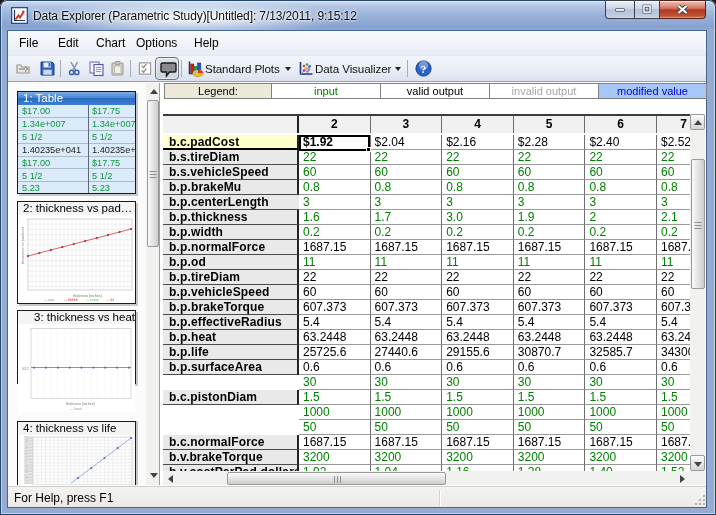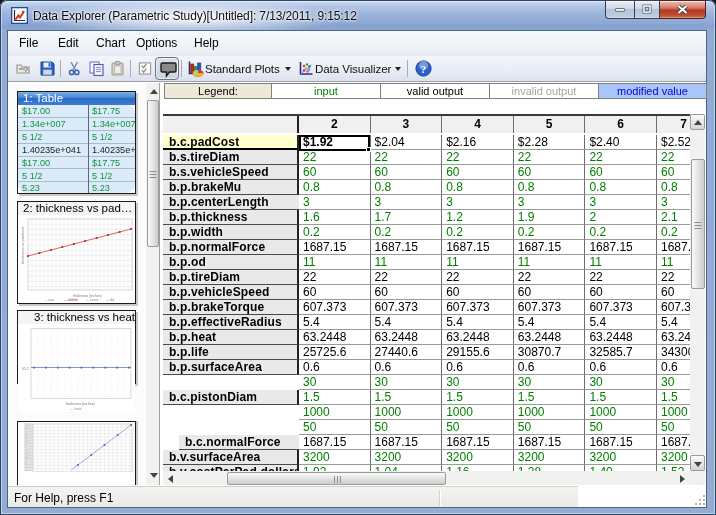--- a/index.html
+++ b/index.html
@@ -80,25 +80,25 @@
  padding-left:4px;border-right:1px solid #6e6e6e;border-bottom:1px solid #9a9a9a;
  white-space:nowrap;overflow:hidden;}
 .dc.g{color:#008000;}
 .dc.k{color:#000;}
 #selcell{box-shadow:inset 0 0 0 2px #000;border-bottom:none;height:16px;z-index:3;font-weight:bold;}
 #fillhandle{position:absolute;width:5px;height:5px;background:#000;border:1px solid #fff;z-index:4;}
 
 .sbbtn{position:absolute;border:1px solid #9a9a9a;border-radius:2px;
  background:linear-gradient(180deg,#fdfdfd,#e8e8e8 45%,#d6d6d6);}
 
-#status{position:absolute;left:0;top:455px;width:570px;height:21px;
+#status{position:absolute;left:0;top:455px;width:698px;height:21px;
  background:linear-gradient(180deg,#f4f3f1,#eceae6);border-top:1px solid #d0cec9;text-align:right;}
 #status span{position:absolute;left:6px;top:4px;font-size:12px;color:#000;}
 
-#minitable{position:absolute;left:0;top:0;width:100%;height:88px;background:#dcebf9;overflow:hidden;border-radius:9px;}
+#minitable{position:absolute;left:0;top:0;width:100%;height:88px;background:#dcebf9;overflow:hidden;}
 .mrow{position:absolute;left:0;width:100%;height:12.9px;border-bottom:1px solid #a9bccc;font-size:9.2px;line-height:12.6px;}
 .mrow.g{color:#0f9240;}
 .mrow.k{color:#222;}
 .m1{position:absolute;left:4px;}
 .m2{position:absolute;left:74px;}
 #minidiv{position:absolute;left:70px;top:0;width:1px;height:100%;background:#5a6a78;}
 .cht{position:relative;background:#fff;}
 </style></head>
 <body>
 <div id="frame">
@@ -347,20 +347,21 @@
               <rect x="74.5" y="42.2" width="1.8" height="1.8" fill="#5566bb"></rect>
               <rect x="86.3" y="42.2" width="1.8" height="1.8" fill="#5566bb"></rect>
               <rect x="98.2" y="42.2" width="1.8" height="1.8" fill="#5566bb"></rect>
               <rect x="110.1" y="42.2" width="1.8" height="1.8" fill="#5566bb"></rect>
          <text x="48" y="80" font-size="3.6" fill="#777">thickness (inches)</text>
          <text x="52" y="85" font-size="3.6" fill="#7788cc">— heat</text>
        </svg>
      </div>
    </div>
    <div class="thumb" id="th4" style="top:338px;height:64px;border-bottom:none;box-shadow:2px 0 0 rgba(160,160,160,.55);">
+     <div class="thead">4: thickness vs life</div>
      <div class="cht" style="width:117px;height:50px;">
        <svg width="117" height="50" viewBox="0 0 117 50">
          <g stroke="#e0e0e0" stroke-width=".5">
            <line x1="19.2" y1="2" x2="19.2" y2="50"></line>
                 <line x1="23.4" y1="2" x2="23.4" y2="50"></line>
                 <line x1="27.6" y1="2" x2="27.6" y2="50"></line>
                 <line x1="31.8" y1="2" x2="31.8" y2="50"></line>
                 <line x1="36.0" y1="2" x2="36.0" y2="50"></line>
                 <line x1="40.2" y1="2" x2="40.2" y2="50"></line>
                 <line x1="44.4" y1="2" x2="44.4" y2="50"></line>
@@ -494,21 +495,21 @@
           <div class="dc g" style="left:207.6px;width:71.6px">3</div>
           <div class="dc g" style="left:279.2px;width:71.6px">3</div>
           <div class="dc g" style="left:350.8px;width:71.6px">3</div>
           <div class="dc g" style="left:422.4px;width:71.6px">3</div>
           <div class="dc g" style="left:494.0px;width:71.6px">3</div>
         </div>
 <div class="row" style="top:94.0px">
           <div class="rh " style="left:0;width:136px">b.p.thickness</div>
           <div class="dc g" style="left:136.0px;width:71.6px">1.6</div>
           <div class="dc g" style="left:207.6px;width:71.6px">1.7</div>
-          <div class="dc g" style="left:279.2px;width:71.6px">1.2</div>
+          <div class="dc g" style="left:279.2px;width:71.6px">3.0</div>
           <div class="dc g" style="left:350.8px;width:71.6px">1.9</div>
           <div class="dc g" style="left:422.4px;width:71.6px">2</div>
           <div class="dc g" style="left:494.0px;width:71.6px">2.1</div>
         </div>
 <div class="row" style="top:109.0px">
           <div class="rh " style="left:0;width:136px">b.p.width</div>
           <div class="dc g" style="left:136.0px;width:71.6px">0.2</div>
           <div class="dc g" style="left:207.6px;width:71.6px">0.2</div>
           <div class="dc g" style="left:279.2px;width:71.6px">0.2</div>
           <div class="dc g" style="left:350.8px;width:71.6px">0.2</div>
@@ -623,30 +624,30 @@
         </div>
 <div class="row" style="top:304.0px">
           <div class="dc g" style="left:136.0px;width:71.6px">50</div>
           <div class="dc g" style="left:207.6px;width:71.6px">50</div>
           <div class="dc g" style="left:279.2px;width:71.6px">50</div>
           <div class="dc g" style="left:350.8px;width:71.6px">50</div>
           <div class="dc g" style="left:422.4px;width:71.6px">50</div>
           <div class="dc g" style="left:494.0px;width:71.6px">50</div>
         </div>
 <div class="row" style="top:319.0px">
-          <div class="rh " style="left:16px;width:136px">b.c.normalForce</div>
+          <div class="rh " style="left:0;width:136px">b.c.normalForce</div>
           <div class="dc k" style="left:136.0px;width:71.6px">1687.15</div>
           <div class="dc k" style="left:207.6px;width:71.6px">1687.15</div>
           <div class="dc k" style="left:279.2px;width:71.6px">1687.15</div>
           <div class="dc k" style="left:350.8px;width:71.6px">1687.15</div>
           <div class="dc k" style="left:422.4px;width:71.6px">1687.15</div>
           <div class="dc k" style="left:494.0px;width:71.6px">1687.15</div>
         </div>
 <div class="row" style="top:334.0px">
-          <div class="rh " style="left:0;width:136px">b.v.surfaceArea</div>
+          <div class="rh " style="left:0;width:136px">b.v.brakeTorque</div>
           <div class="dc g" style="left:136.0px;width:71.6px">3200</div>
           <div class="dc g" style="left:207.6px;width:71.6px">3200</div>
           <div class="dc g" style="left:279.2px;width:71.6px">3200</div>
           <div class="dc g" style="left:350.8px;width:71.6px">3200</div>
           <div class="dc g" style="left:422.4px;width:71.6px">3200</div>
           <div class="dc g" style="left:494.0px;width:71.6px">3200</div>
         </div>
 <div class="row" style="top:349.0px">
           <div class="rh " style="left:0;width:136px">b.v.costPerPad.dollars</div>
           <div class="dc g" style="left:136.0px;width:71.6px">1.92</div>

